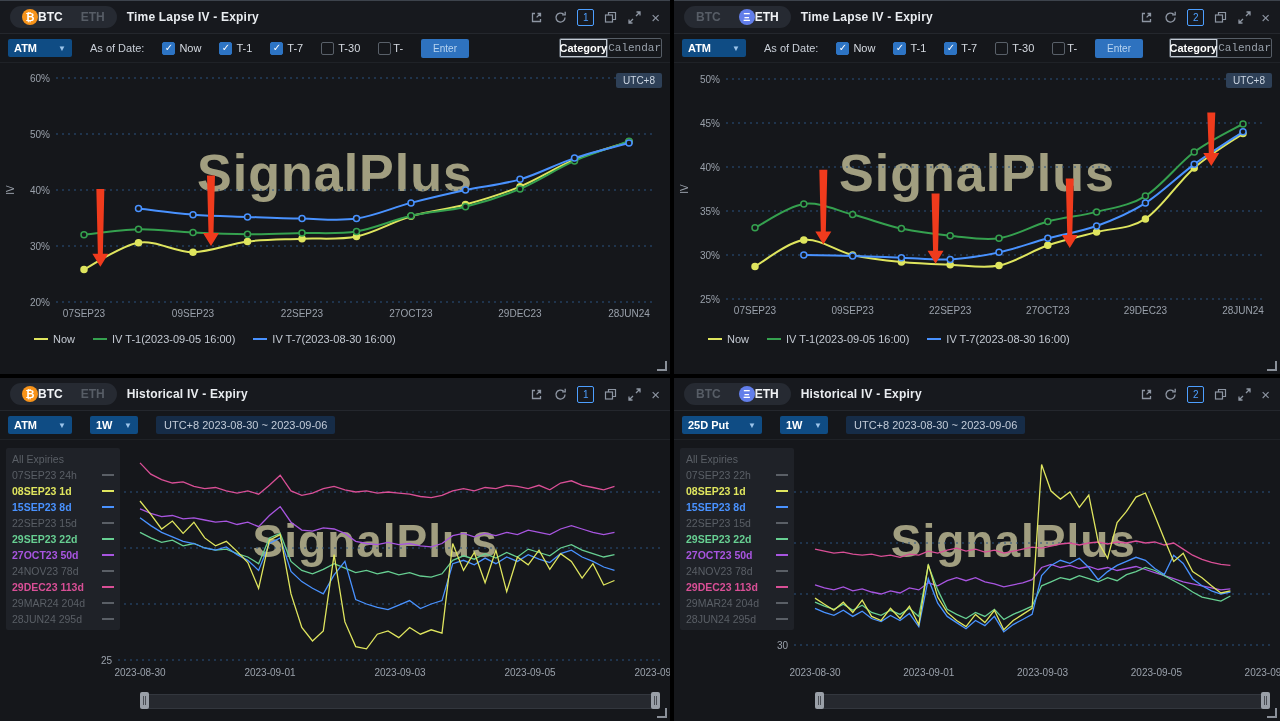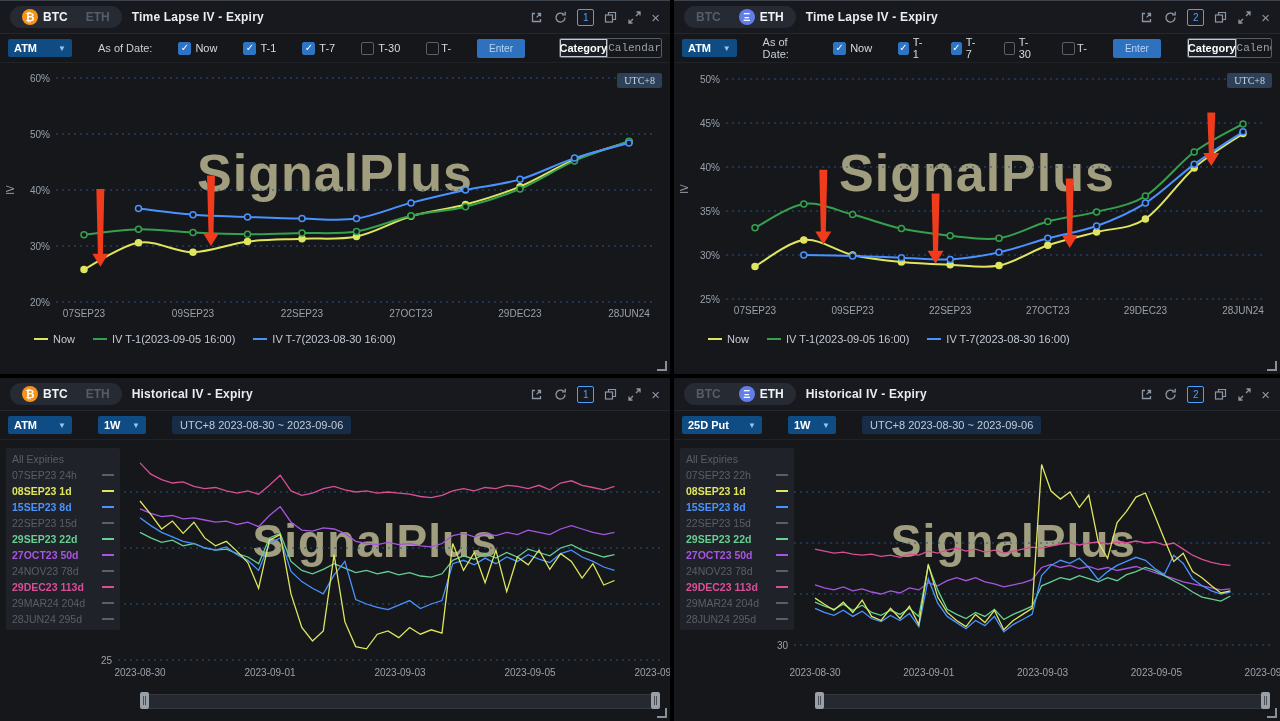--- a/index.html
+++ b/index.html
@@ -2,56 +2,56 @@
 <html><head>
 <meta charset="utf-8">
 <style>
   html,body{margin:0;padding:0;background:#000;font-family:"Liberation Sans",sans-serif;}
   #stage{position:relative;width:1280px;height:721px;background:#000;overflow:hidden;}
   .p{position:absolute;background:#15171b;display:flex;flex-direction:column;}
   .p.top{border-top:1px solid #3d434c;}
   
   .hdr{height:32px;flex:0 0 32px;display:flex;align-items:center;padding:0 10px;gap:10px;background:#17191e;border-bottom:1px solid #24272d;}
   .pill{display:flex;align-items:center;background:#262a32;border-radius:14px;padding:2px 4px;gap:2px;}
-  .seg{display:flex;align-items:center;gap:5px;padding:1px 8px;border-radius:12px;font-size:12px;color:#575d66;font-weight:bold;cursor:pointer;}
+  .seg{display:flex;align-items:center;padding:1px 8px;border-radius:12px;font-size:12px;color:#575d66;font-weight:bold;cursor:pointer;}
   .seg.on{color:#f2f4f7;}
   .coin{width:16px;height:16px;border-radius:50%;display:inline-flex;align-items:center;justify-content:center;font-size:11px;color:#fff;font-weight:bold;}
   .coin.btc{background:#f7931a;}
   .coin.btc::after{content:"\20BF";}
   .coin.eth{background:#627eea;}
   .coin.eth::after{content:"\039E";}
   .ttl{font-size:12px;font-weight:bold;color:#e9ecf0;letter-spacing:.2px;}
   .hicons{margin-left:auto;display:flex;align-items:center;gap:9px;color:#8e96a3;}
   .hicons svg{display:block;}
   .wbadge{width:15px;height:15px;border:1px solid #4d9fff;border-radius:2px;color:#4d9fff;font-size:10px;display:flex;align-items:center;justify-content:center;}
   .xicon{font-size:15px;line-height:15px;color:#8e96a3;}
   .xicon::after{content:"\00D7";}
   
-  .tb{height:28px;flex:0 0 28px;display:flex;align-items:center;padding:0 8px;gap:26px;border-bottom:1px solid #1f2227;}
+  .tb{height:28px;flex:0 0 28px;display:flex;align-items:center;padding:0 8px;gap:18px;border-bottom:1px solid #1f2227;}
   .sel{display:inline-flex;align-items:center;justify-content:space-between;background:#0f4c84;color:#fff;font-size:11px;font-weight:bold;border-radius:2px;padding:3px 6px;gap:8px;cursor:pointer;}
   .sel .caret{font-size:8px;color:#9cc4ea;}
   .sel .caret::after{content:"\25BC";}
   .asof{font-size:11px;color:#c9cfd8;}
   .chk{display:inline-flex;align-items:center;gap:4px;cursor:pointer;}
   .chk .box{width:13px;height:13px;border:1px solid #596069;border-radius:2px;box-sizing:border-box;display:inline-flex;align-items:center;justify-content:center;background:transparent;}
   .chk.on .box{background:#2d74c4;border-color:#2d74c4;}
   .chk.on .box::after{content:"\2713";color:#fff;font-size:10px;line-height:10px;}
   .chk .lbl{font-size:11px;color:#d6dbe2;}
   .enter{width:44px;height:17px;background:#2e72bf;border:none;border-radius:2px;font-size:10px;color:#d9e9fa;text-align:center;outline:none;}
   .enter::placeholder{color:#b8d4f0;}
   .views{margin-left:auto;display:flex;border:1px solid #565d66;border-radius:2px;overflow:hidden;}
   .vbtn{font-size:11px;padding:3px 0;cursor:pointer;}
   .vbtn.on{color:#fff;font-weight:bold;box-shadow:inset 0 0 0 1px #c3cad3;background:#1b1e24;}
   .vbtn.off{color:#99a1ab;border-left:1px solid #565d66;font-family:Liberation Mono, monospace;}
   .chip{background:#162c47;color:#c2cbd8;font-size:11px;padding:3px 8px;border-radius:2px;}
   
   .cw{position:relative;flex:1;overflow:hidden;}
   .cw svg{position:absolute;top:0;left:0;}
   .wm{position:absolute;left:50%;transform:translateX(-50%);font-weight:bold;color:#fef9c3;opacity:.6;letter-spacing:1px;white-space:nowrap;pointer-events:none;}
-  .utc{position:absolute;background:#2e4057;color:#cdd6e2;font-size:10px;padding:2px 7px;border-radius:2px;font-family:Liberation Serif, serif;}
+  .utc{position:absolute;background:#2e4057;color:#cdd6e2;font-size:10px;padding:2px 7px;border-radius:2px;}
   .legend{position:absolute;display:flex;gap:18px;align-items:center;}
   .litem{display:flex;align-items:center;gap:5px;font-size:11px;color:#c3c9d2;}
   .ldash{width:14px;height:0;border-top:2px solid;}
   .sb{position:absolute;background:#1f2228;padding:3px 6px;border-radius:2px;}
   .sbrow{position:relative;height:16px;line-height:16px;font-size:10.5px;white-space:nowrap;padding-right:16px;cursor:pointer;}
   .sbrow .d{position:absolute;right:0;top:7px;width:12px;border-top:2px solid;}
   .scroll{position:absolute;height:17px;}
   .track{position:absolute;top:2px;left:0;right:0;height:13px;background:#26292f;border:1px solid #33373e;border-radius:7px;}
   .handle{position:absolute;top:0;width:9px;height:17px;background:#9aa0a8;border-radius:2px;}
   .handle i{position:absolute;top:4px;bottom:4px;width:1px;background:#4a4e55;}

